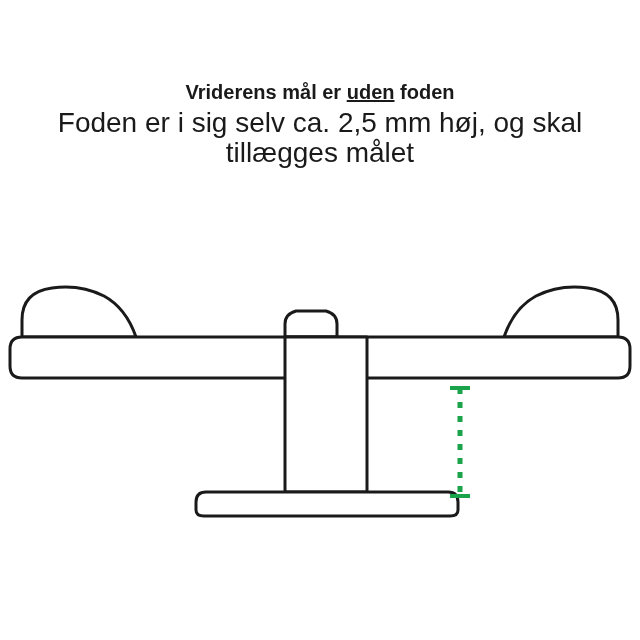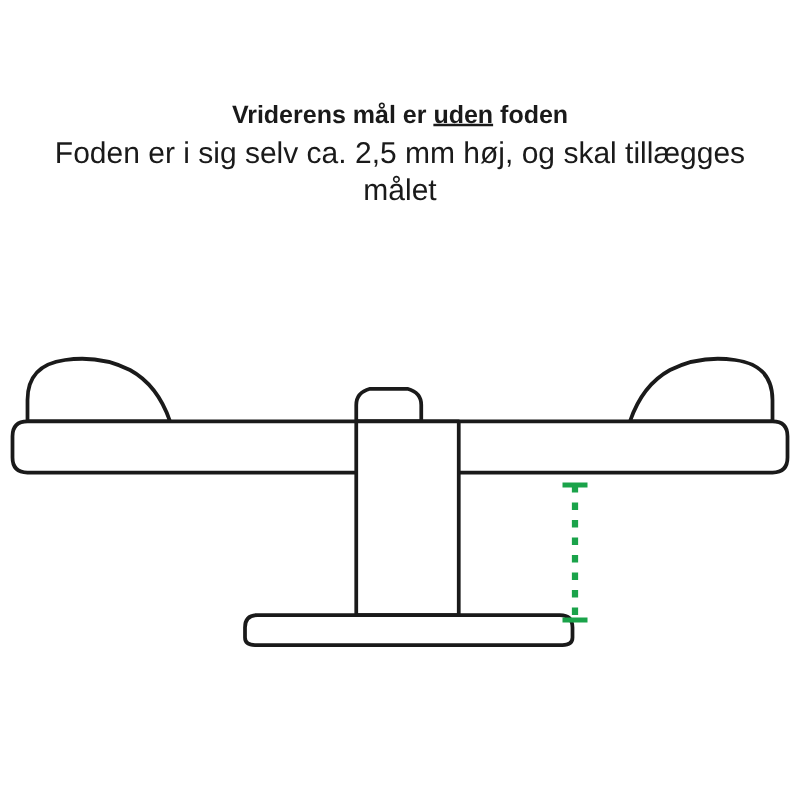--- a/index.html
+++ b/index.html
@@ -31,21 +31,21 @@
   .caption-title {
     font-size: 20px;
     font-weight: bold;
     line-height: 28px;
     margin: 0 0 2px 0;
   }
   .caption-title .underline {
     text-decoration: underline;
   }
   .caption-sub {
-    font-size: 24px;
+    font-size: 28px;
     font-weight: normal;
     line-height: 30px;
     margin: 0 auto;
     width: 600px;
   }
   .drawing {
     position: absolute;
     top: 150px;
     left: 0;
     width: 640px;

